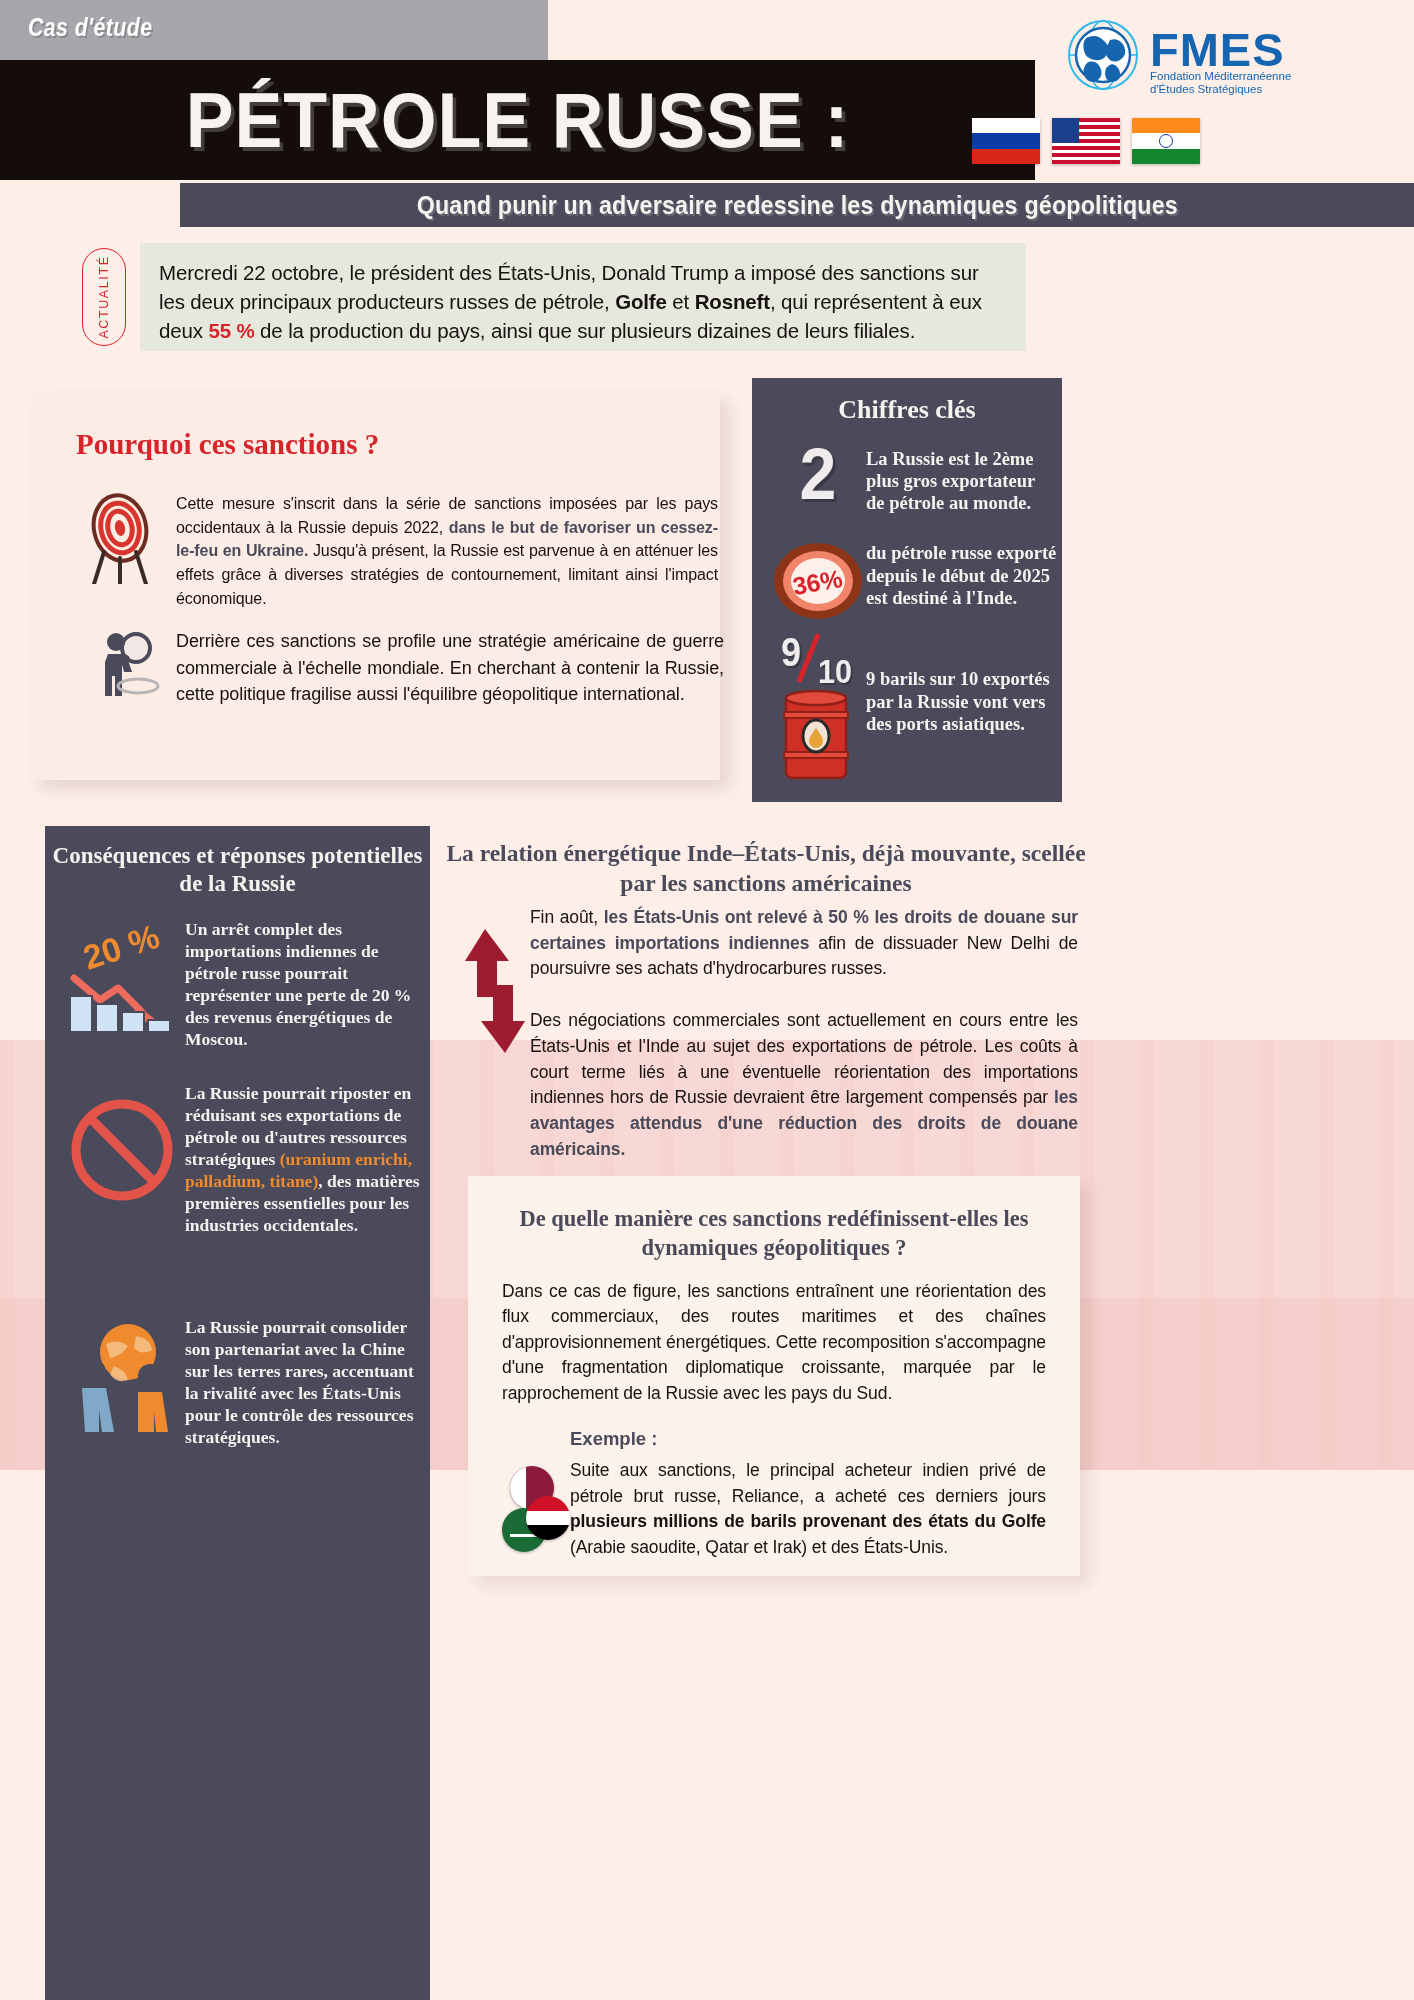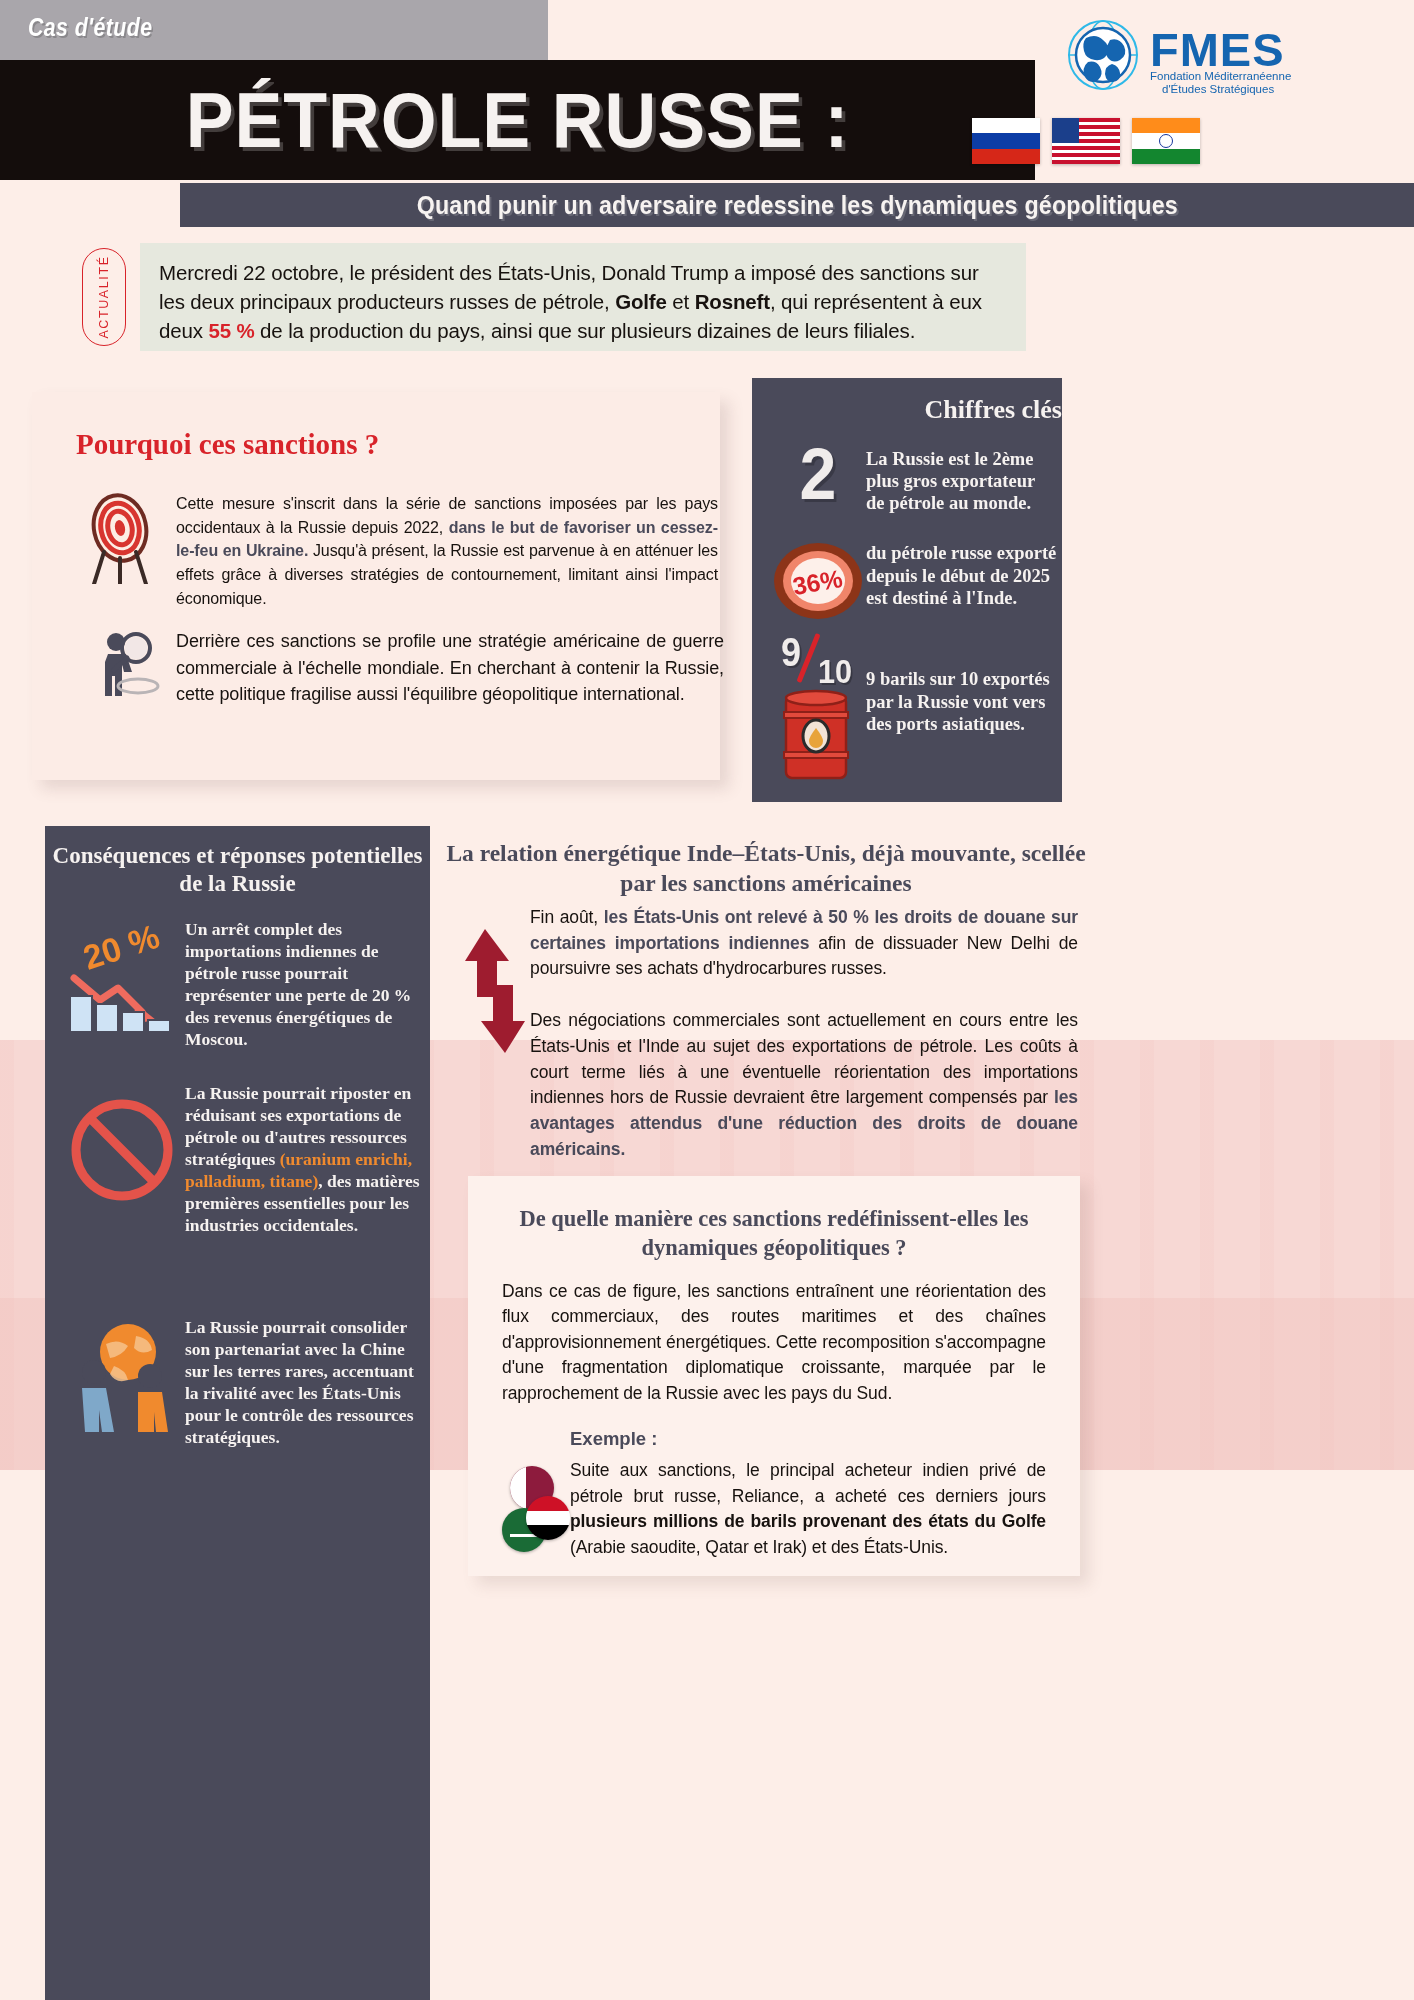--- a/index.html
+++ b/index.html
@@ -70,21 +70,21 @@
   .logo-globe { position:absolute; left:0; top:0; width:74px; height:74px; }
   .logo-text {
     position:absolute; left:84px; top:4px;
     font-weight:700; font-size:47px; color:#1565b0; letter-spacing:1px;
     font-family:"Liberation Sans", sans-serif;
   }
   .logo-sub1, .logo-sub2 {
     position:absolute; left:84px; font-size:11.5px; color:#1565b0; font-weight:400;
   }
   .logo-sub1{ top:52px; }
-  .logo-sub2{ top:65px;margin-left:12px; }
+  .logo-sub2{ top:65px; }
 
   
   .flag-row { position:absolute; left: 972px; top: 118px; display:flex; gap:12px; }
   .flag { width: 68px; height: 46px; box-shadow: 0 1px 3px rgba(0,0,0,.25); }
   .flag-ru { background: linear-gradient(#ffffff 0 33.3%, #0c3da6 33.3% 66.6%, #d62718 66.6% 100%); }
   .flag-us { position:relative; background: #ffffff; overflow:hidden;}
   .flag-us .stripes{position:absolute;inset:0;background:repeating-linear-gradient(#c8102e 0 3.54px,#ffffff 3.54px 7.08px);}
   .flag-us .canton{position:absolute;left:0;top:0;width:40%;height:53.8%;background:#1b3f8b;}
   .flag-in { background: linear-gradient(#ff8c1a 0 33.3%, #ffffff 33.3% 66.6%, #13862f 66.6% 100%); position:relative;}
   .flag-in .chakra{position:absolute;left:50%;top:50%;width:14px;height:14px;margin:-7px 0 0 -7px;border:1.6px solid #17369b;border-radius:50%;}
@@ -129,21 +129,21 @@
   .ico-target{ position:absolute; left:48px; top:100px; width:86px; height:92px; }
   .ico-search{ position:absolute; left:48px; top:236px; width:86px; height:82px; }
 
   
   .panel-keyfig {
     position:absolute; left:752px; top:378px; width:310px; height:424px;
     background:#4a4a5a;
   }
   .panel-keyfig h2{
     font-family:"Liberation Serif", serif; font-weight:700;
-    font-size:26px; color:#f6f2f0; text-align:right; margin-top:17px;
+    font-size:26px; color:#f6f2f0; text-align:center; margin-top:17px;
   }
   .kf-row { position:absolute; display:flex; align-items:flex-start; }
   .kf1 { left:18px; top:62px; }
   .kf1 .num { font-size:72px; font-weight:700; color:#f0eceb; line-height:.95;
               width:96px; text-align:center; text-shadow:3px 3px 0 rgba(0,0,0,.22); transform: scaleX(.92);}
   .kf1 .txt { font-family:"Liberation Serif", serif; font-weight:700; font-size:18.5px;
               color:#f6f2f0; line-height:1.2; width:190px; padding-top:8px;}
   .kf2 { left:18px; top:162px; }
   .kf2 .badge { width:96px; height:82px; position:relative; }
   .kf2 .txt { font-family:"Liberation Serif", serif; font-weight:700; font-size:18.5px;

